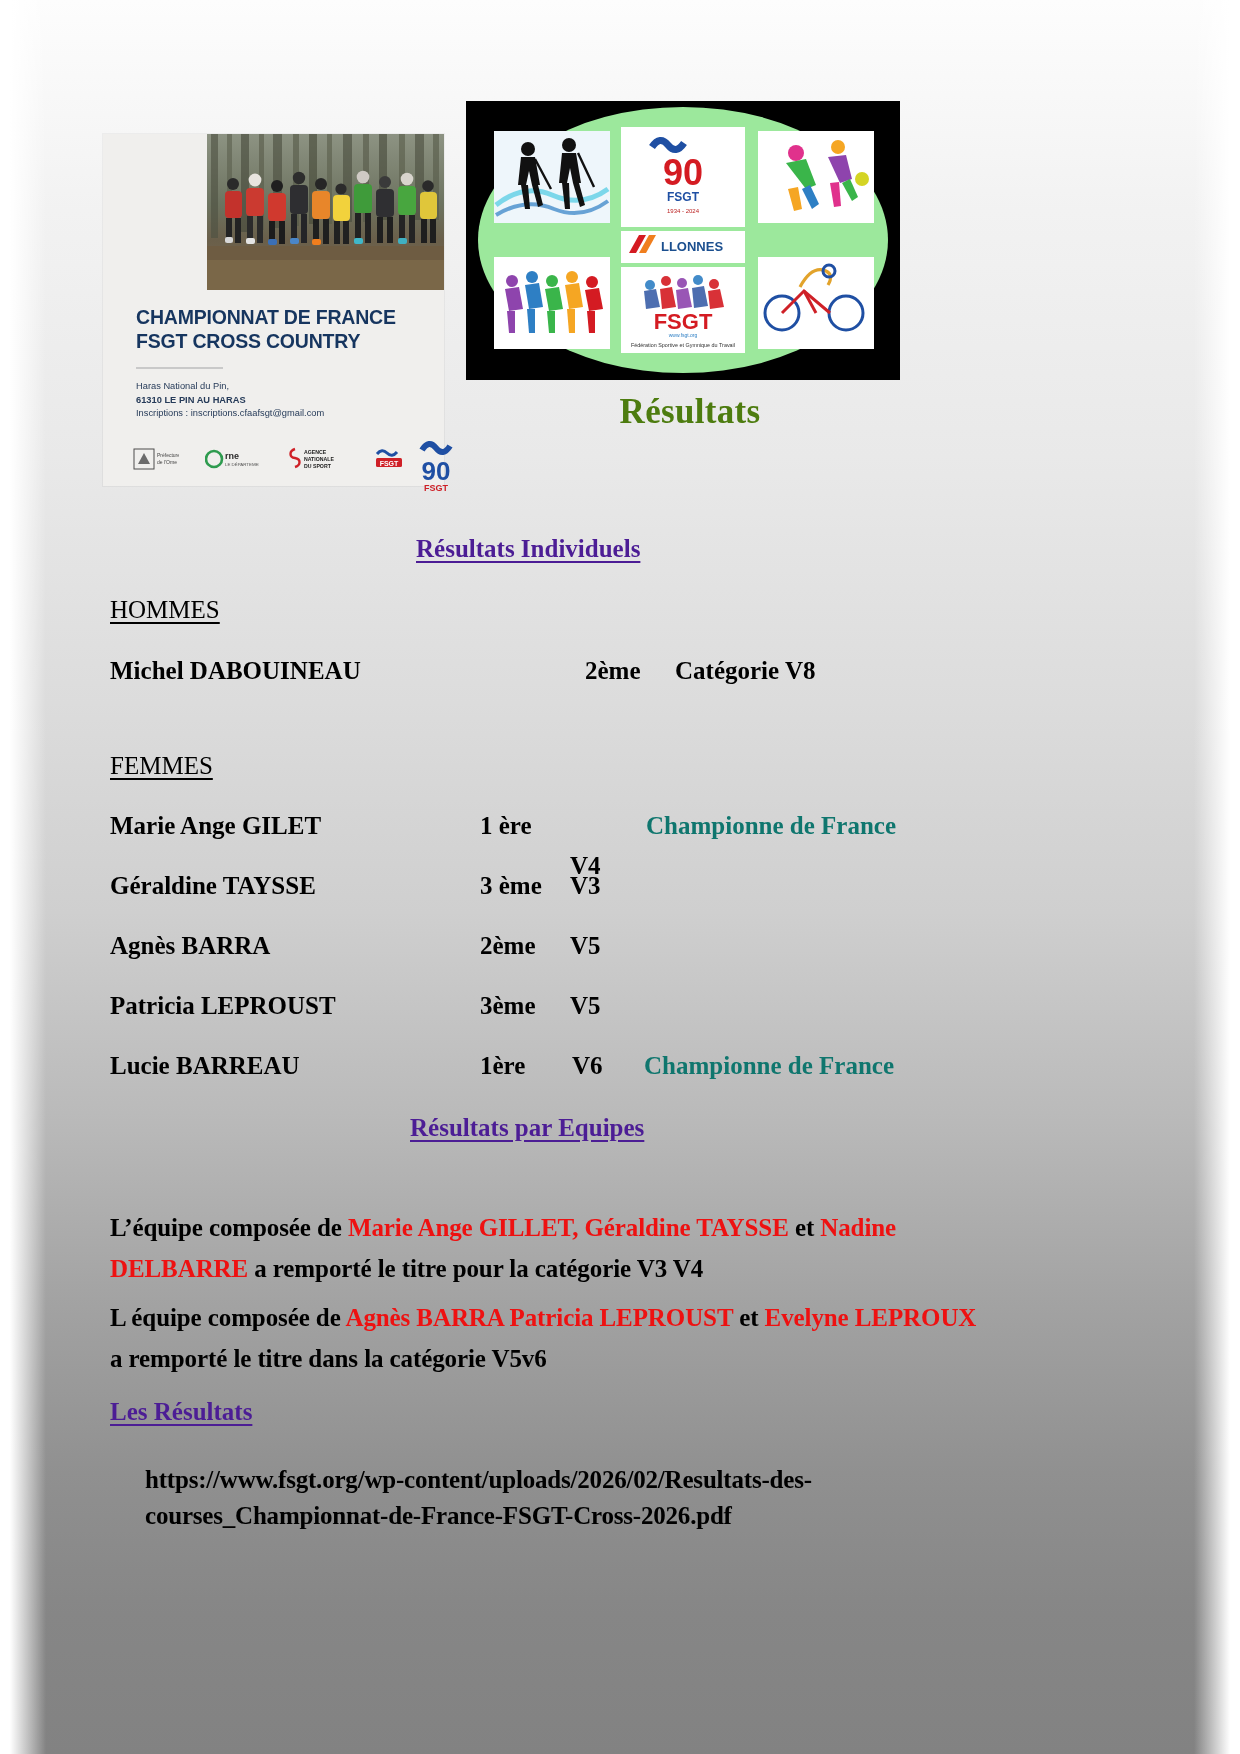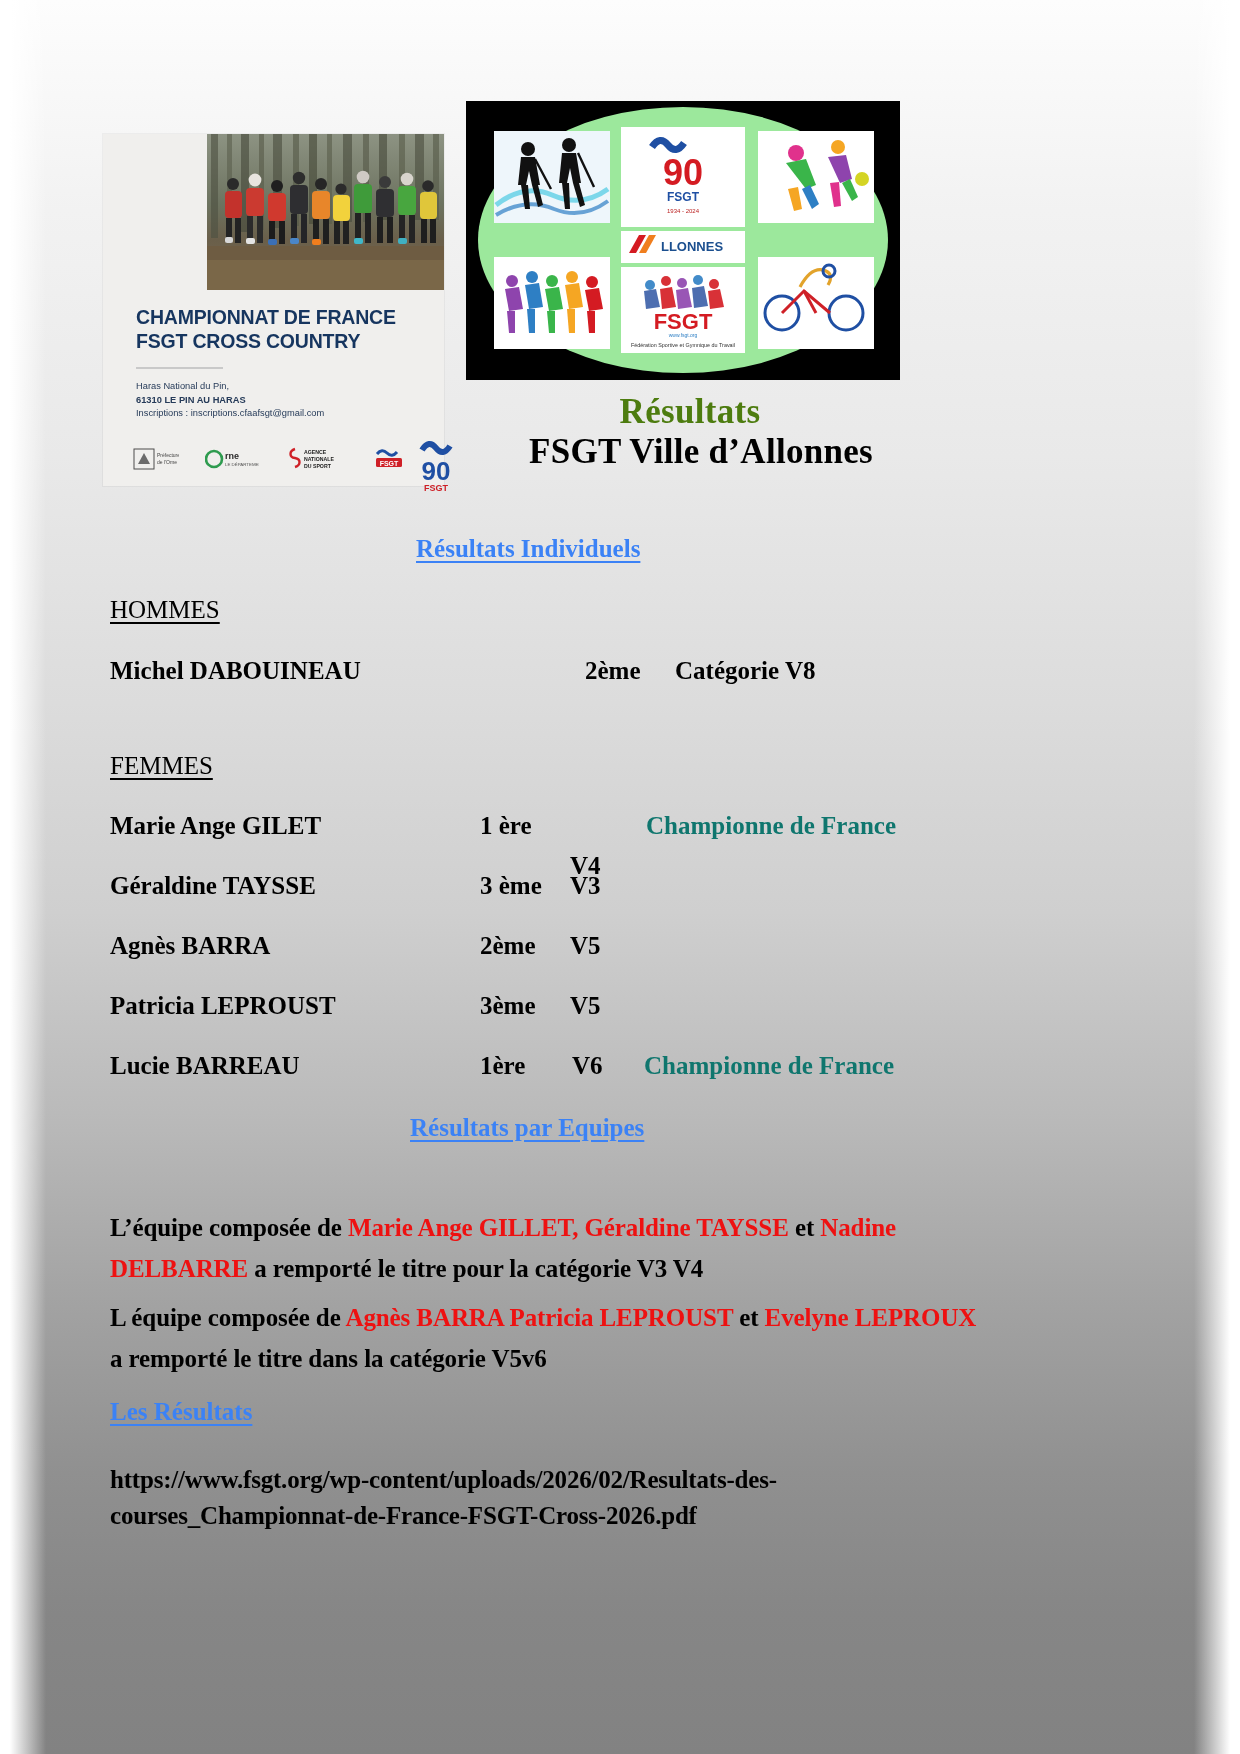--- a/index.html
+++ b/index.html
@@ -87,21 +87,21 @@
   .title-sub{
     font-size:35px;font-weight:bold;color:#000;text-align:center;
     line-height:1.18;letter-spacing:.3px;padding-left:22px;
   }
   .fsgt90{
     position:absolute;left:-16px;top:44px;width:44px;height:58px;
   }
 
   
   .section-head{
-    position:absolute;font-size:25px;font-weight:bold;color:#3b82f6;
+    position:absolute;font-size:25px;font-weight:bold;color:#4c1d95;
     text-decoration:underline;text-underline-offset:4px;
     text-decoration-thickness:2px;white-space:nowrap;
   }
   .cat-head{
     position:absolute;font-size:25px;font-weight:normal;color:#000;
     text-decoration:underline;text-underline-offset:4px;
     text-decoration-thickness:2px;white-space:nowrap;
   }
   .row{position:absolute;font-size:25px;font-weight:bold;color:#000;
        white-space:nowrap;}
@@ -110,21 +110,21 @@
   .row .ct{position:absolute;top:0;}
   .row .aw{position:absolute;top:0;color:#0f766e;}
 
   .para{
     position:absolute;font-size:25px;font-weight:bold;color:#000;
     line-height:1.62;width:880px;letter-spacing:-.1px;
   }
   .red{color:#ee1111;}
   .url{
     position:absolute;font-size:25px;font-weight:bold;color:#000;
-    line-height:1.45;width:880px;letter-spacing:-.2px;
+    line-height:1.45;width:880px;letter-spacing:-.2px;margin-left:35px;
   }
 </style>
 </head>
 <body>
 
 <div class="page"></div>
 
 <div class="content">
 
   <div class="poster">
@@ -390,21 +390,20 @@
 
   <div class="title-block">
     <div class="fsgt90">
       <svg width="44" height="58" viewBox="0 0 44 58" aria-hidden="true">
         <path d="M8 14 q7 -11 14 -2 q7 9 14 -2" fill="none" stroke="#1f4fa3" stroke-width="6"></path>
         <text x="22" y="44" text-anchor="middle" font-family="Liberation Sans, sans-serif" font-size="26" font-weight="bold" fill="#1f4fa3">90</text>
         <text x="22" y="55" text-anchor="middle" font-family="Liberation Sans, sans-serif" font-size="9" font-weight="bold" fill="#cf2027">FSGT</text>
       </svg>
     </div>
     <div class="title-main">Résultats</div>
-    <div class="title-sub">FSGT Ville d’Allonnes</div>
   </div>
 
   <div class="section-head" style="left:416px;top:535px;">Résultats Individuels</div>
 
   <div class="cat-head" style="left:110px;top:596px;">HOMMES</div>
 
   <div class="row" style="left:110px;top:657px;width:880px;">
     <span class="nm">Michel DABOUINEAU</span>
     <span class="rk" style="left:475px;">2ème</span>
     <span class="ct" style="left:565px;">Catégorie V8</span>

